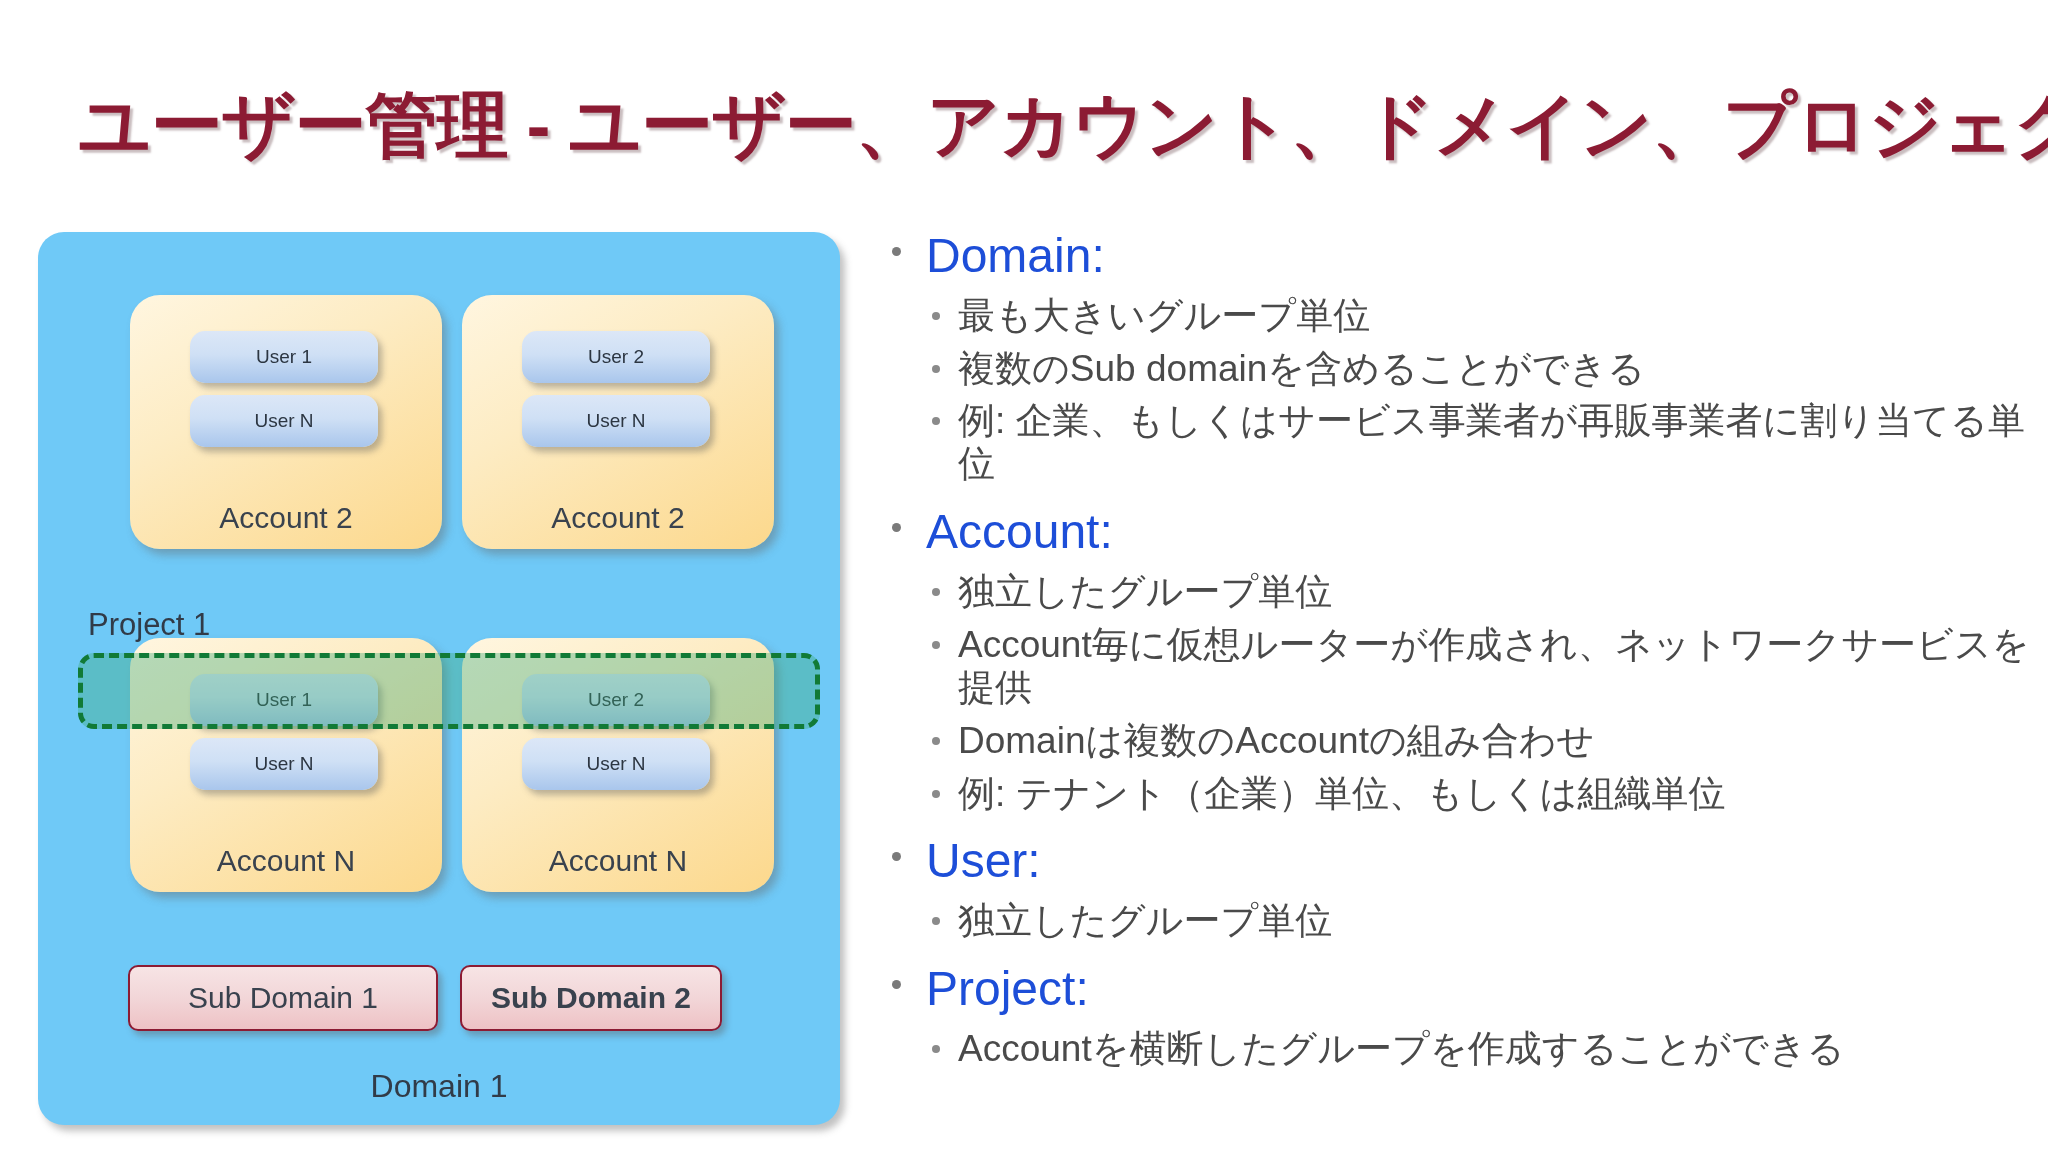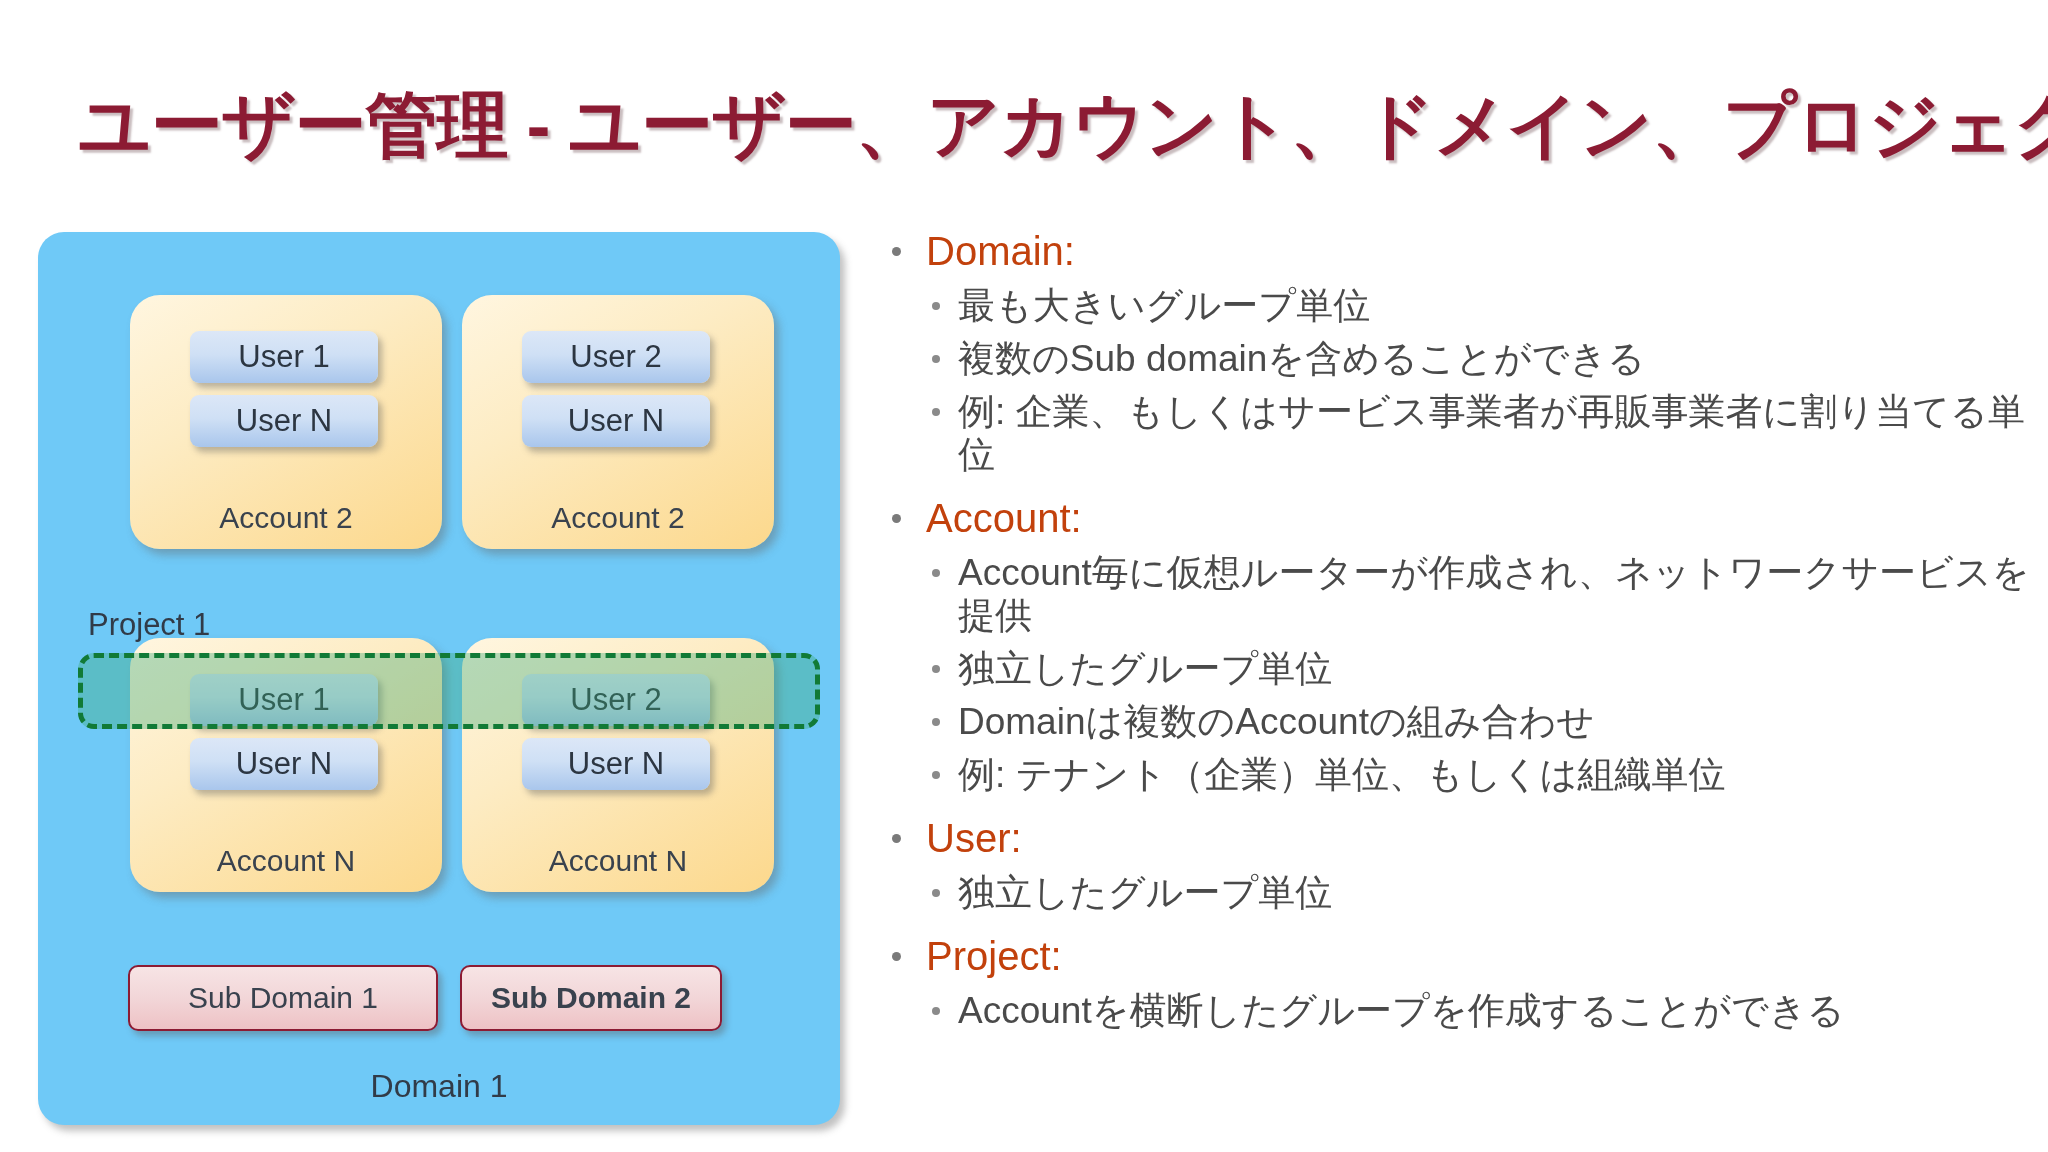--- a/index.html
+++ b/index.html
@@ -51,26 +51,26 @@
     bottom: 14px;
     text-align: center;
     font-size: 30px;
     color: #39424E;
   }
 
   .user-box {
     position: absolute;
     height: 52px;
     background: linear-gradient(180deg,#DCE7F7 0%, #CFE0F5 45%, #A9C6EC 100%);
-    border-radius: 9px;
+    border-radius: 15px;
     box-shadow: 4px 5px 6px rgba(90,90,90,0.40);
     display: flex;
     align-items: center;
     justify-content: center;
-    font-size: 31px;
+    font-size: 19px;
     color: #2C3642;
   }
 
   
   #project-band {
     position: absolute;
     left: 78px; top: 653px;
     width: 742px; height: 76px;
     background: rgba(60,170,120,0.38);
     border: 5px dashed #117A36;
@@ -112,22 +112,22 @@
   #bullets {
     position: absolute;
     left: 880px; top: 228px;
     width: 1150px;
   }
   .group { margin-bottom: 18px; }
 
   .l1 {
     position: relative;
     padding-left: 46px;
-    font-size: 40px;
-    color: #c2410c;
+    font-size: 48px;
+    color: #1d4ed8;
     line-height: 1.18;
     margin-bottom: 2px;
   }
   .l1 > .dot {
     position: absolute;
     left: 12px; top: 19px;
     width: 9px; height: 9px;
     border-radius: 50%;
     background: #7A7A7A;
   }
@@ -212,25 +212,25 @@
       </div>
     </div>
 
     <div class="group">
       <div class="l1">
         <span class="dot"></span>
         <span>Account:</span>
       </div>
       <div class="l2">
         <span class="dot"></span>
+        <span>独立したグループ単位</span>
+      </div>
+      <div class="l2">
+        <span class="dot"></span>
         <span>Account毎に仮想ルーターが作成され、ネットワークサービスを提供</span>
-      </div>
-      <div class="l2">
-        <span class="dot"></span>
-        <span>独立したグループ単位</span>
       </div>
       <div class="l2">
         <span class="dot"></span>
         <span>Domainは複数のAccountの組み合わせ</span>
       </div>
       <div class="l2">
         <span class="dot"></span>
         <span>例: テナント（企業）単位、もしくは組織単位</span>
       </div>
     </div>

